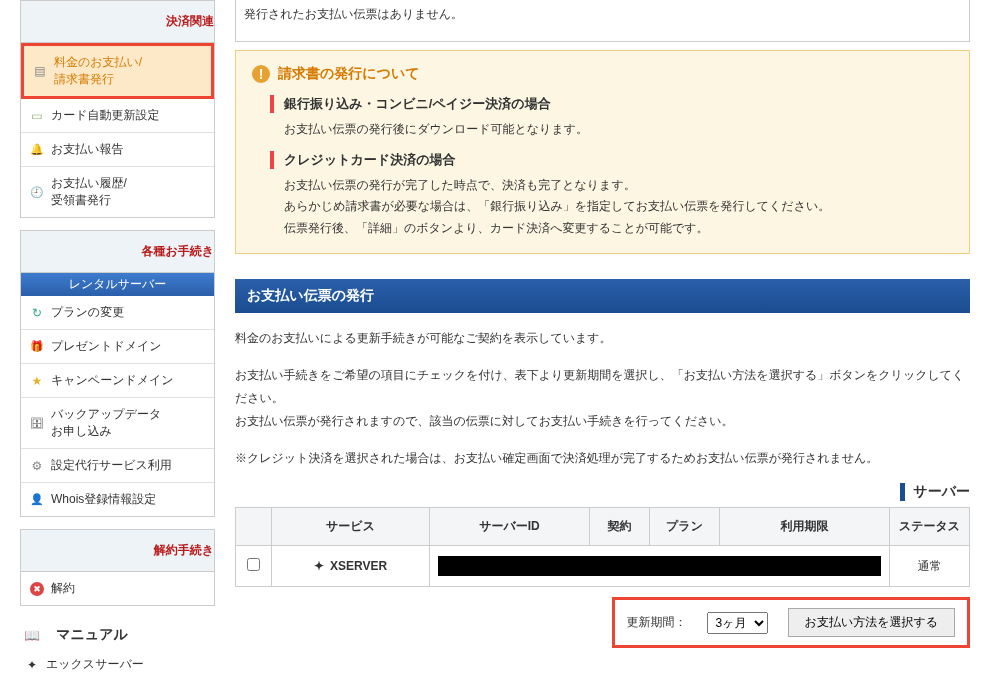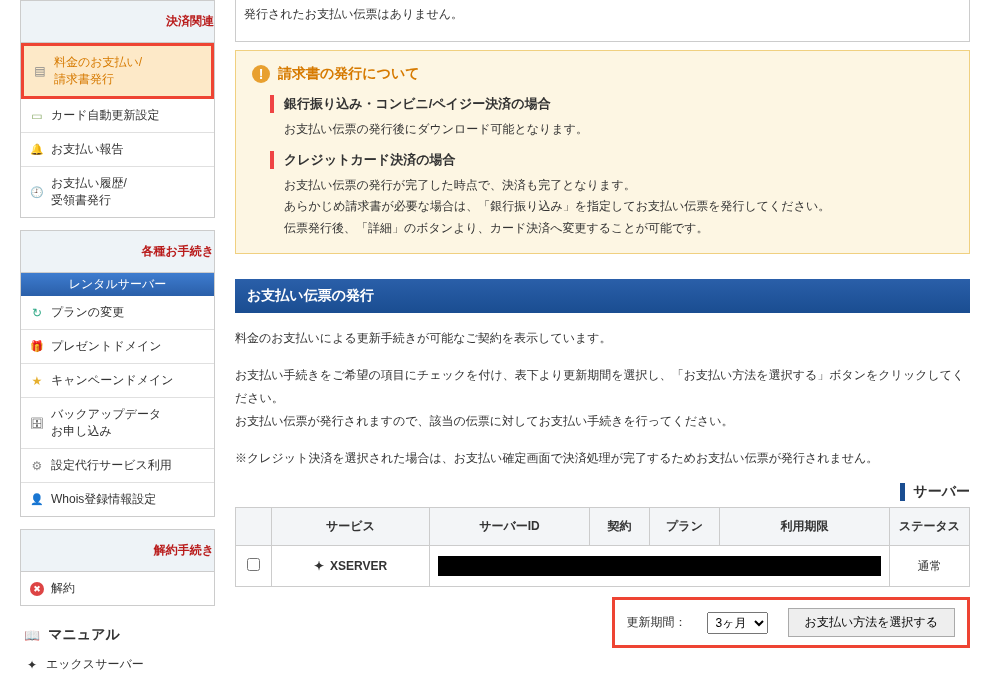--- a/index.html
+++ b/index.html
@@ -12,21 +12,21 @@
     .sb-header { background: #eef3f7; text-align: right; font-weight: bold; padding: 12px 0; border-bottom: 1px solid #ccc; color: #b91c1c; }
     .sb-item { display: flex; align-items: center; gap: 6px; padding: 8px 8px; border-bottom: 1px solid #e0e0e0; cursor: pointer; color: #333; }
     .sb-item:last-child { border-bottom: none; }
     .sb-item.active { background: #fde9c8; color: #d67a00; }
     .sb-item.active .sb-icon { border: none; }
     .sb-highlight { border: 3px solid #e43; }
     .sb-subheader { background: linear-gradient(#3e7ccf, #2a5fa9); color: #fff; text-align: center; padding: 3px 0; font-size: 12px; }
     .sb-subheader.domain { background: linear-gradient(#3a97d4, #2a7ab0); }
     .sb-icon { width: 16px; height: 16px; display: inline-flex; align-items: center; justify-content: center; flex-shrink: 0; }
     
-    .sb-section-hdr { display: flex; align-items: center; gap: 8px; padding: 8px 4px 4px; font-weight: bold; font-size: 14px; }
+    .sb-section-hdr { display: flex; align-items: center; gap: 16px; padding: 8px 4px 4px; font-weight: bold; font-size: 14px; }
     
     .info-box { border: 1px solid #f0d080; background: #fdf6e3; padding: 14px 16px; margin: 8px 0 25px; position: relative; }
     .info-title { display: flex; align-items: center; gap: 8px; color: #d67a00; font-weight: bold; font-size: 14px; margin-bottom: 12px; }
     .info-ic { width: 18px; height: 18px; border-radius: 50%; background: #e8a030; color: #fff; display: flex; align-items: center; justify-content: center; font-weight: bold; }
     .info-sub { border-left: 4px solid #ef4444; padding-left: 10px; margin: 10px 0 6px 18px; font-weight: bold; font-size: 13px; }
     .info-text { margin-left: 32px; line-height: 1.8; font-size: 12px; }
     
     .section-bar { background: linear-gradient(#2a5fa9, #1a4d91); color: #fff; font-weight: bold; padding: 8px 12px; font-size: 14px; }
     .section-desc { margin: 14px 0; line-height: 1.9; font-size: 12px; }
     

